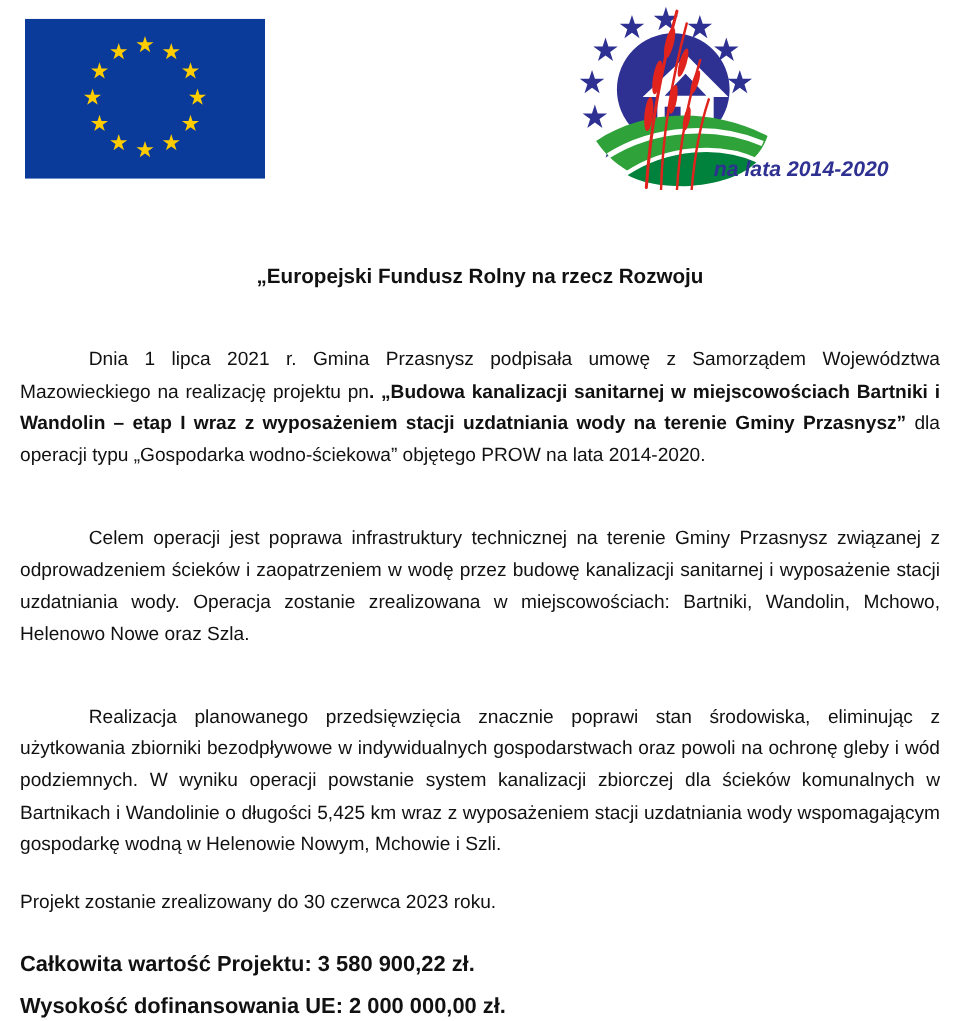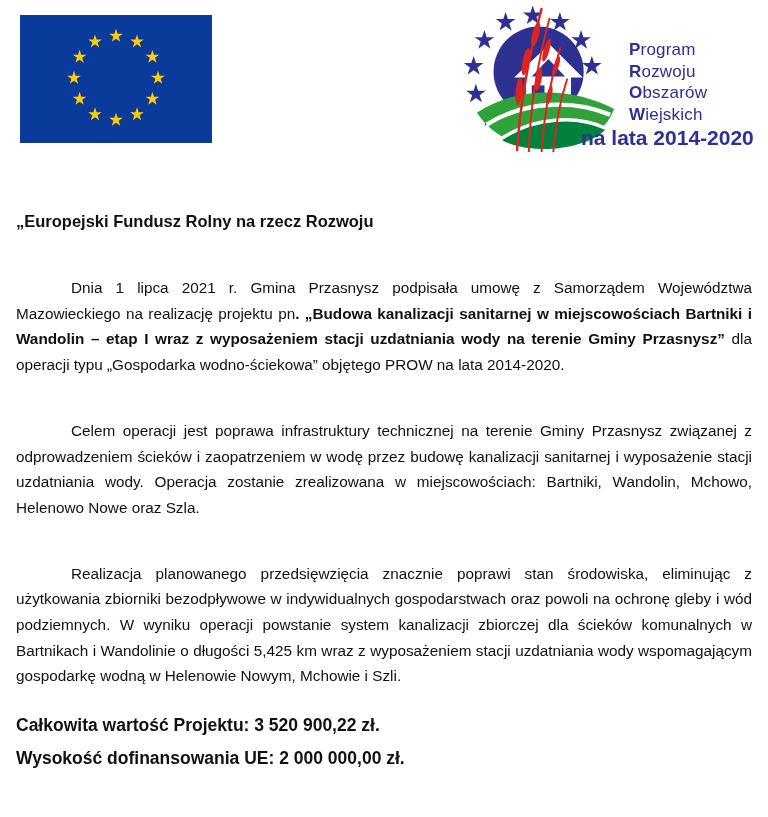--- a/index.html
+++ b/index.html
@@ -41,31 +41,32 @@
   .prow-line {
     font-size: 17px;
     line-height: 21.5px;
     color: var(--prow-blue);
     letter-spacing: 0.2px;
     white-space: nowrap;
   }
   .prow-line::first-letter { font-weight: bold; }
   .prow-subtitle {
     position: absolute;
-    left: 118px;
+    left: 108px;
     top: 121px;
-    font-size: 21px;
+    font-size: 17px;
     font-weight: bold;
     color: var(--prow-blue);
     white-space: nowrap;
+    font-style: italic;
   }
 
   .doc-title {
     margin: 58px 16px 36px;
-    text-align: left;
+    text-align: center;
     font-size: 16.5px;
     line-height: 27px;
     font-weight: bold;
   }
   .title-line { display: block; }
 
   .doc-body { display: block; }
   .para {
     margin: 0 16px 20px;
     font-size: 15.3px;
@@ -150,39 +151,34 @@
           <path class="wstalk" stroke-width="2" d="M92,150 C94,126 98,100 106,76"></path>
           <ellipse class="wleaf" cx="74" cy="30" rx="3.5" ry="13" transform="rotate(14 74 30)"></ellipse>
           <ellipse class="wleaf" cx="64" cy="58" rx="3.5" ry="14" transform="rotate(10 64 58)"></ellipse>
           <ellipse class="wleaf" cx="57" cy="88" rx="3.5" ry="14" transform="rotate(6 57 88)"></ellipse>
           <ellipse class="wleaf" cx="85" cy="46" rx="3" ry="12" transform="rotate(16 85 46)"></ellipse>
           <ellipse class="wleaf" cx="77" cy="76" rx="3" ry="12" transform="rotate(10 77 76)"></ellipse>
           <ellipse class="wleaf" cx="95" cy="62" rx="2.6" ry="10" transform="rotate(18 95 62)"></ellipse>
           <ellipse class="wleaf" cx="88" cy="92" rx="2.6" ry="10" transform="rotate(12 88 92)"></ellipse>
         </g>
       </svg>
-      <div class="prow-text">
-          <div class="prow-line">Program</div>
-          <div class="prow-line">Rozwoju</div>
-          <div class="prow-line">Obszarów</div>
-          <div class="prow-line">Wiejskich</div>
-        </div>
       <div class="prow-subtitle">na lata 2014-2020</div>
     </div>
 
   </header>
 
   <h1 class="doc-title">
       <span class="title-line">„Europejski Fundusz Rolny na rzecz Rozwoju</span>
     </h1>
 
   <main class="doc-body">
       <p class="para indent"><span>Dnia 1 lipca 2021 r. Gmina Przasnysz podpisała umowę z Samorządem Województwa Mazowieckiego na realizację projektu pn</span><span class="b">. „Budowa kanalizacji sanitarnej w miejscowościach Bartniki i Wandolin – etap I wraz z wyposażeniem stacji uzdatniania wody na terenie Gminy Przasnysz”</span><span> dla operacji typu „Gospodarka wodno-ściekowa” objętego PROW na lata 2014-2020.</span></p>
       <p class="para indent"><span>Celem operacji jest poprawa infrastruktury technicznej na terenie Gminy Przasnysz związanej z odprowadzeniem ścieków i zaopatrzeniem w wodę przez budowę kanalizacji sanitarnej i wyposażenie stacji uzdatniania wody. Operacja zostanie zrealizowana w miejscowościach: Bartniki, Wandolin, Mchowo, Helenowo Nowe oraz Szla.</span></p>
       <p class="para indent"><span>Realizacja planowanego przedsięwzięcia znacznie poprawi stan środowiska, eliminując z użytkowania zbiorniki bezodpływowe w indywidualnych gospodarstwach oraz powoli na ochronę gleby i wód podziemnych. W wyniku operacji powstanie system kanalizacji zbiorczej dla ścieków komunalnych w Bartnikach i Wandolinie o długości 5,425 km wraz z wyposażeniem stacji uzdatniania wody wspomagającym gospodarkę wodną w Helenowie Nowym, Mchowie i Szli.</span></p>
+      <p class="para no-justify"><span>Projekt zostanie zrealizowany do 30 czerwca 2023 roku.</span></p>
     </main>
 
   <section class="totals">
-      <div class="total-line">Całkowita wartość Projektu: 3 520 900,22 zł.</div>
+      <div class="total-line">Całkowita wartość Projektu: 3 580 900,22 zł.</div>
       <div class="total-line">Wysokość dofinansowania UE: 2 000 000,00 zł.</div>
     </section>
 
 </div>
 
 </body></html>

